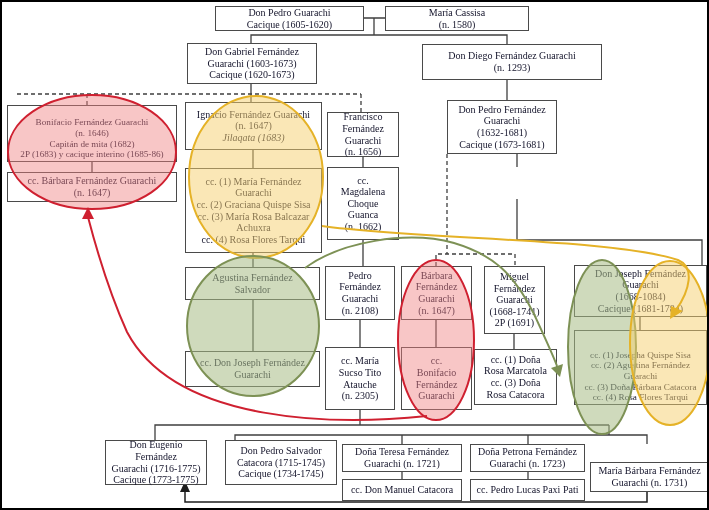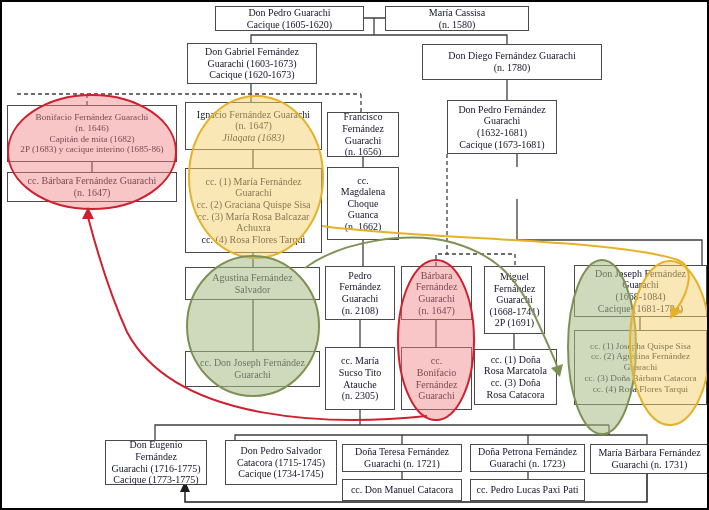--- a/index.html
+++ b/index.html
@@ -8,21 +8,21 @@
     border:2px solid #000;box-sizing:border-box;overflow:hidden;
     font-family:"Liberation Serif","DejaVu Serif",serif;
   }
   .pbox{
     position:absolute;background:#fff;border:1.4px solid #4a4a4a;
     display:flex;align-items:center;justify-content:center;
     text-align:center;color:#14142b;font-size:10px;line-height:1.16;
     box-sizing:border-box;padding:1px 2px;z-index:2;
   }
   .pbox span{white-space:pre-line;display:block;}
-  .fs9{font-size:9.2px;}
+  .fs9{font-size:9.2px;align-items:flex-end;}
   .it{font-style:italic;}
   svg.under{position:absolute;left:0;top:0;z-index:1;}
   svg.over{position:absolute;left:0;top:0;z-index:3;pointer-events:none;}
 </style>
 </head>
 <body>
 
 <div id="canvas">
 
   <svg class="under" width="709" height="510" viewBox="0 0 709 510">
@@ -53,21 +53,21 @@
       <span>María Cassisa
 (n. 1580)</span>
     </div>
   <div class="pbox" style="left:185px;top:41px;width:130px;height:41px">
       <span>Don Gabriel Fernández
 Guarachi (1603-1673)
 Cacique (1620-1673)</span>
     </div>
   <div class="pbox" style="left:420px;top:42px;width:180px;height:36px">
       <span>Don Diego Fernández Guarachi
-(n. 1780)</span>
+(n. 1293)</span>
     </div>
 
   <div class="pbox fs9" style="left:5px;top:103px;width:170px;height:57px">
       <span>Bonifacio Fernández Guarachi
 (n. 1646)
 Capitán de mita (1682)
 2P (1683) y cacique interino (1685-86)</span>
     </div>
   <div class="pbox" style="left:5px;top:170px;width:170px;height:30px">
       <span>cc. Bárbara Fernández Guarachi
@@ -188,21 +188,21 @@
   <div class="pbox" style="left:340px;top:477px;width:120px;height:22px">
       <span>cc. Don Manuel Catacora</span>
     </div>
   <div class="pbox" style="left:468px;top:442px;width:115px;height:28px">
       <span>Doña Petrona Fernández
 Guarachi (n. 1723)</span>
     </div>
   <div class="pbox" style="left:468px;top:477px;width:115px;height:22px">
       <span>cc. Pedro Lucas Paxi Pati</span>
     </div>
-  <div class="pbox" style="left:588px;top:442px;width:119px;height:30px">
+  <div class="pbox" style="left:588px;top:460px;width:119px;height:30px">
       <span>María Bárbara Fernández
 Guarachi (n. 1731)</span>
     </div>
 
   <svg class="over" width="709" height="510" viewBox="0 0 709 510">
     <ellipse cx="90" cy="150" rx="84" ry="57" fill-opacity="0.45" stroke-width="2" stroke="#cf2030" fill="#f08080"></ellipse>
     <ellipse cx="254" cy="175" rx="67" ry="81" fill-opacity="0.5" stroke-width="2" stroke="#e5b227" fill="#f5cf6e"></ellipse>
     <ellipse cx="251" cy="324" rx="66" ry="70" fill-opacity="0.55" stroke-width="2" stroke="#7d9155" fill="#a8bc85"></ellipse>
     <ellipse cx="434" cy="338" rx="38" ry="80" fill-opacity="0.45" stroke-width="2" stroke="#cf2030" fill="#f08080"></ellipse>
     <ellipse cx="600" cy="345" rx="34" ry="87" fill-opacity="0.55" stroke-width="2" stroke="#7d9155" fill="#a8bc85"></ellipse>

